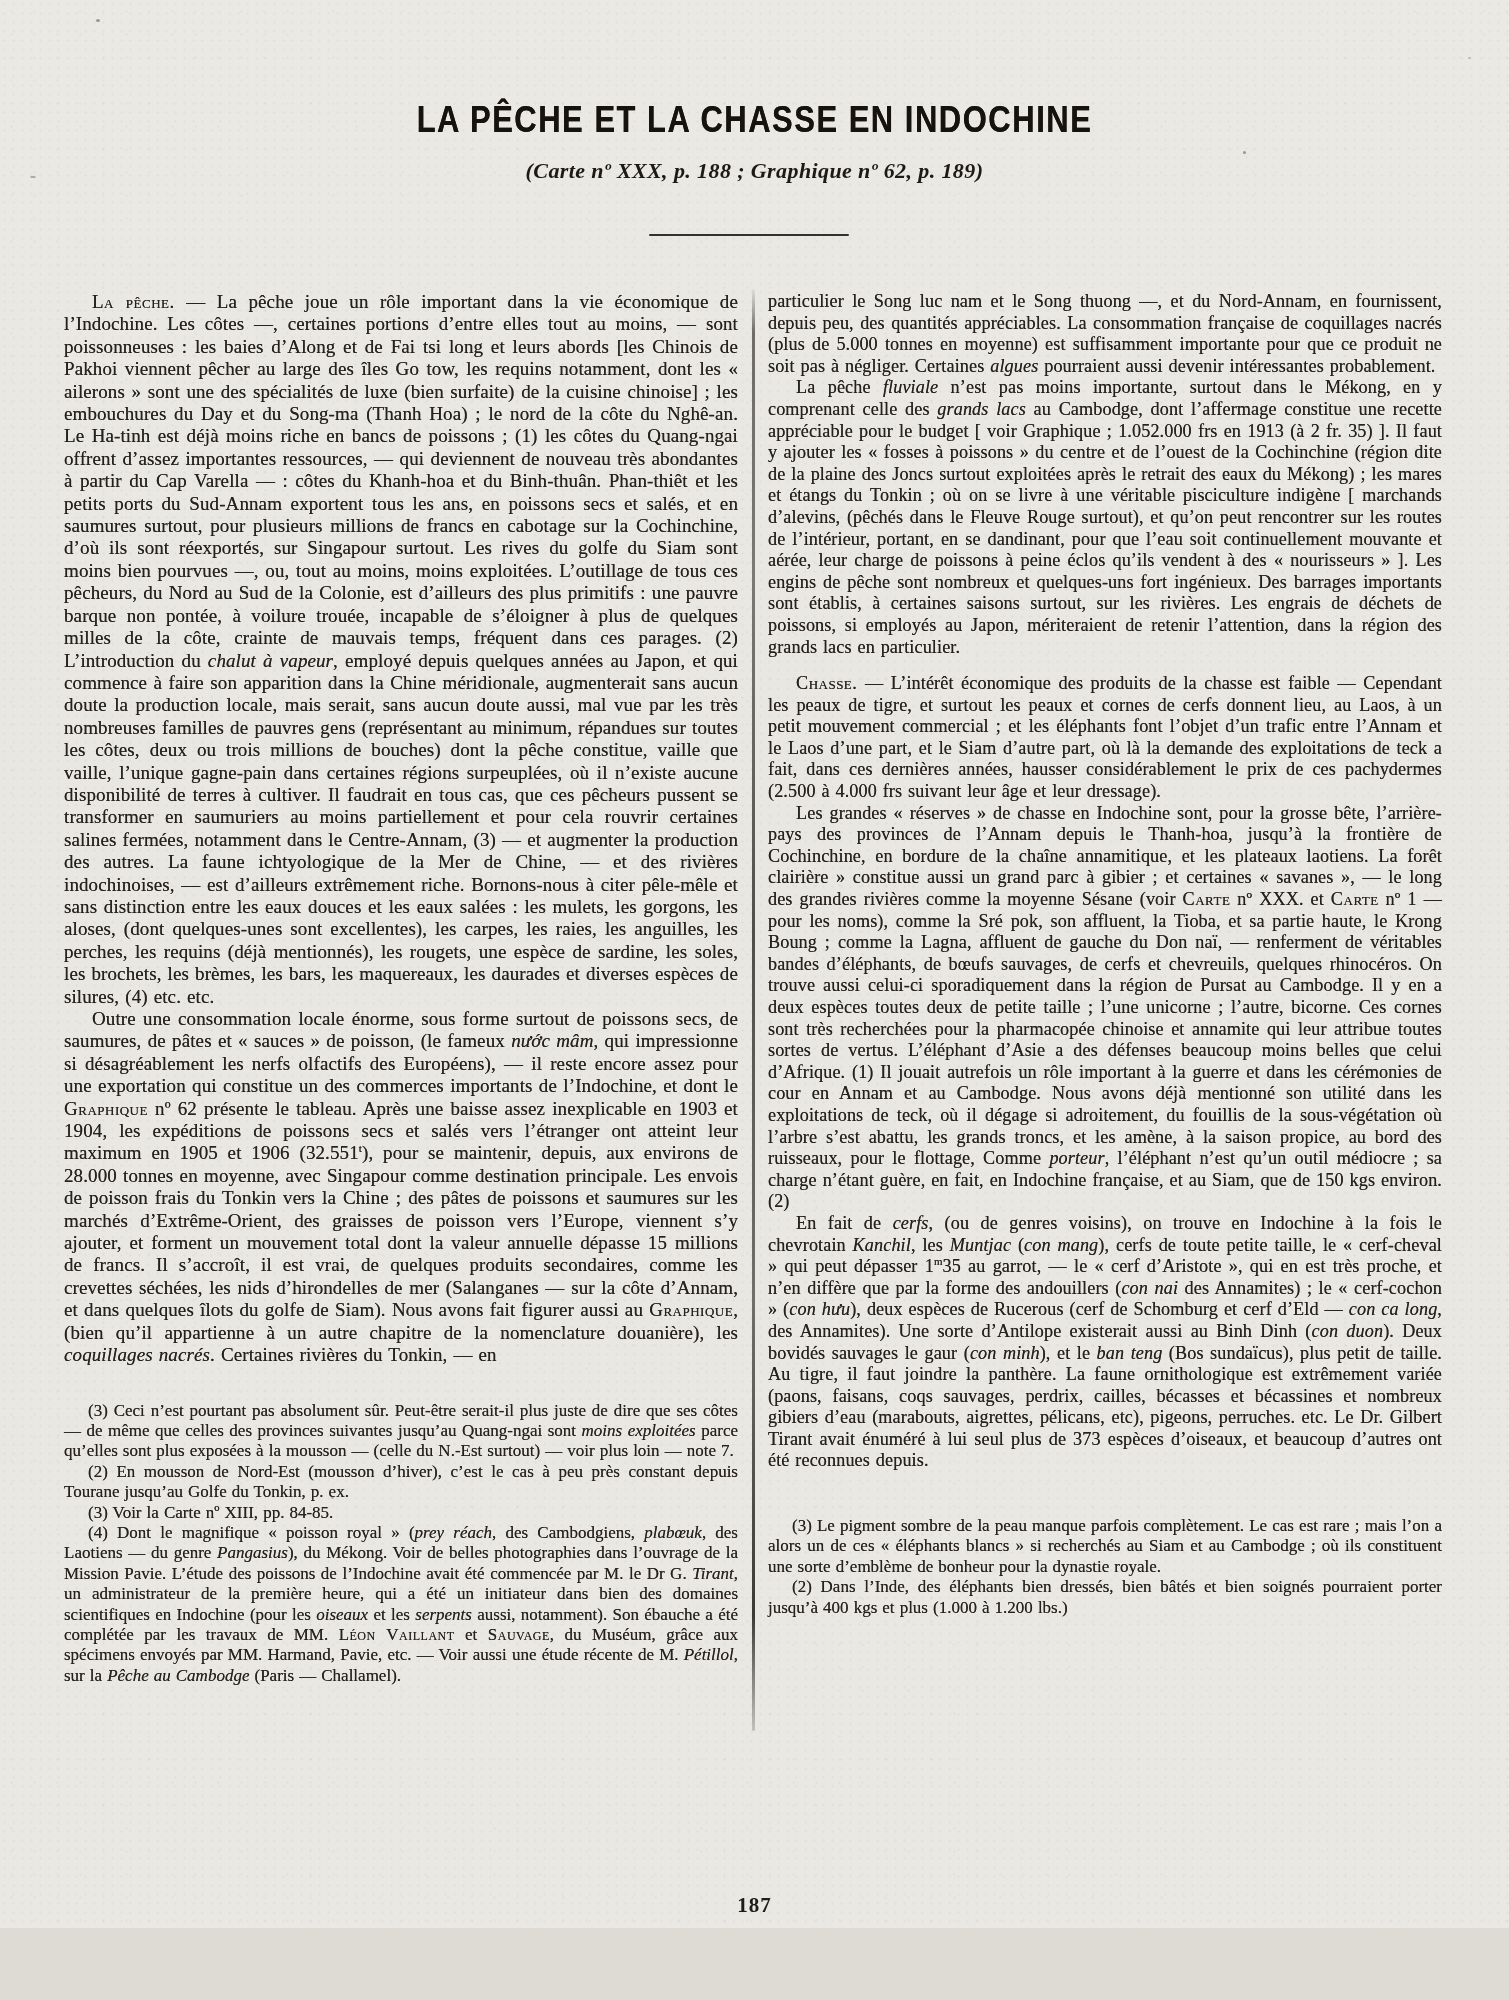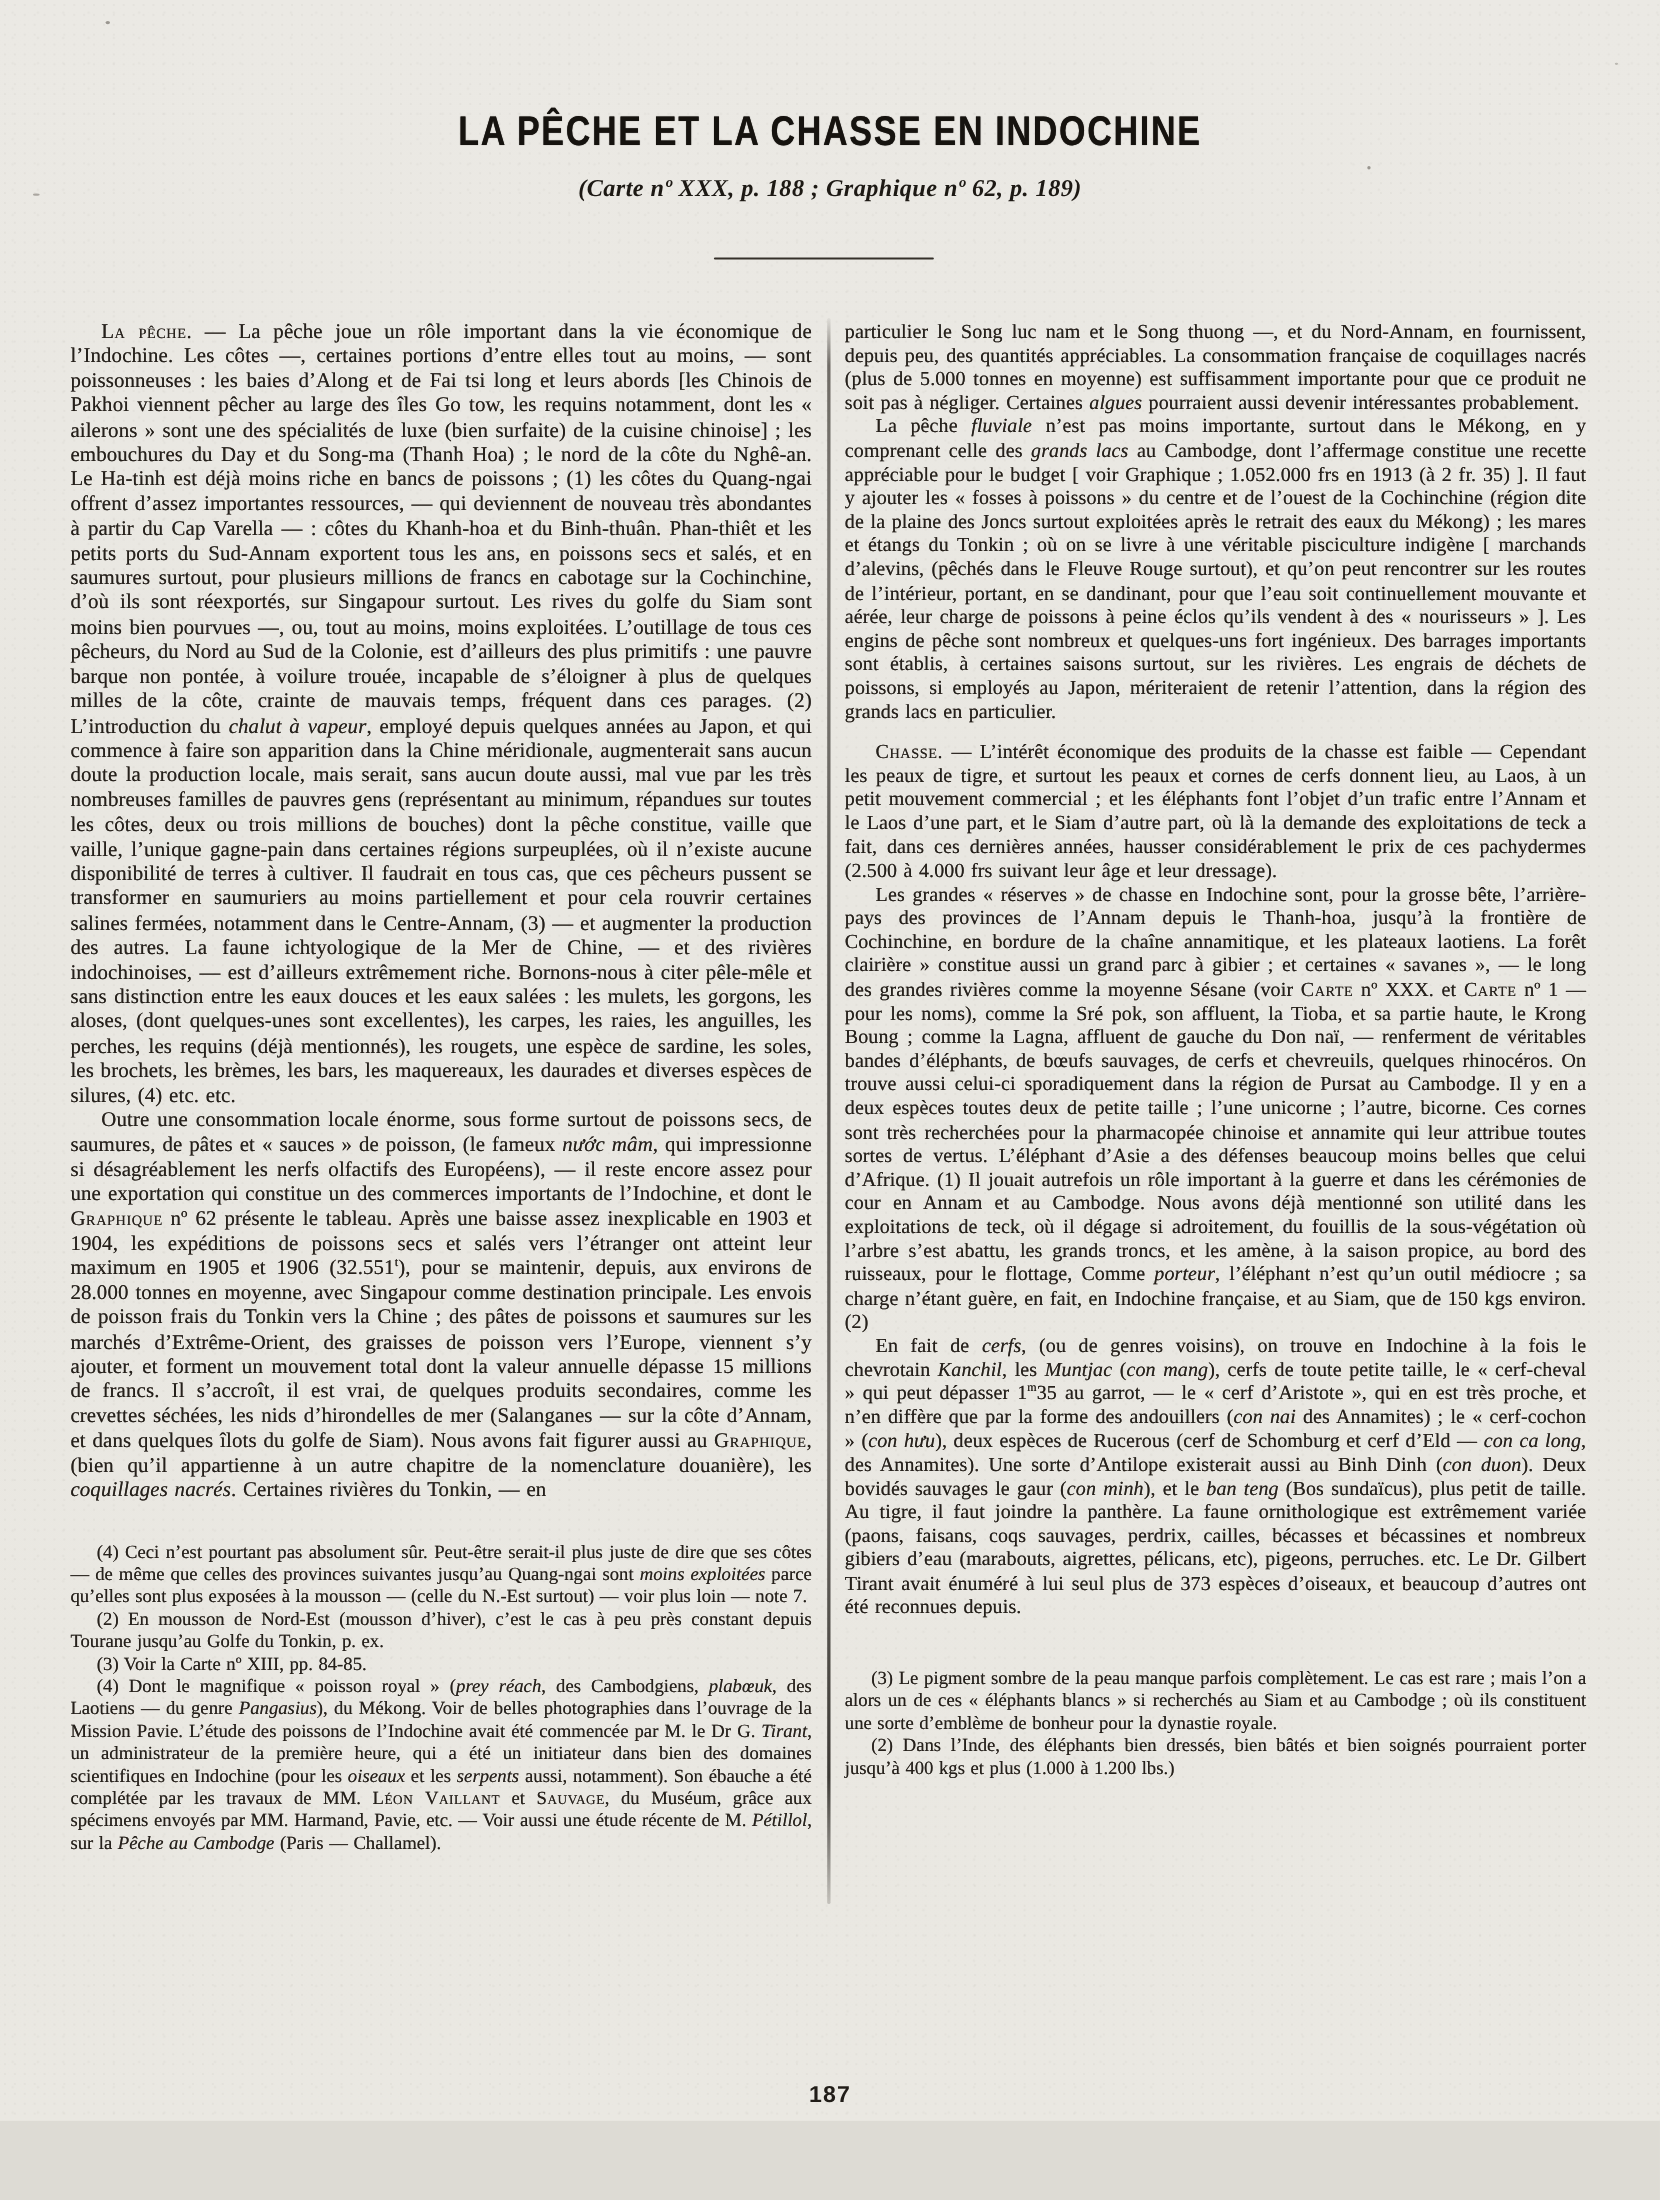--- a/index.html
+++ b/index.html
@@ -119,21 +119,21 @@
   .seg-i  { font-style: italic; }
   .seg-sc { font-variant: small-caps; letter-spacing: 0.5px; }
   .seg-sup{ vertical-align: super; font-size: 0.6em; line-height: 0; }
 
   .page-number {
     position: absolute;
     top: 1893px;
     left: 0;
     width: 100%;
     text-align: center;
-    font-family: Liberation Sans, sans-serif;
+    font-family: Liberation Serif, serif;
     font-weight: 700;
     font-size: 21px;
     letter-spacing: 1px;
     color: #211d18;
   }
 
   .speck {
     position: absolute;
     background: #4a443c;
     border-radius: 50%;
@@ -156,21 +156,21 @@
   <div class="title-divider"></div>
 
   <div class="gutter-crease"></div>
 
   <div class="column left">
     <div class="body-text">
       <p><span class="seg-sc">La pêche.</span><span class="seg-p"> — La pêche joue un rôle important dans la vie économique de l’Indochine. Les côtes —, certaines portions d’entre elles tout au moins, — sont poissonneuses : les baies d’Along et de Fai tsi long et leurs abords [les Chinois de Pakhoi viennent pêcher au large des îles Go tow, les requins notamment, dont les « ailerons » sont une des spécialités de luxe (bien surfaite) de la cuisine chinoise] ; les embouchures du Day et du Song-ma (Thanh Hoa) ; le nord de la côte du Nghê-an. Le Ha-tinh est déjà moins riche en bancs de poissons ; (1) les côtes du Quang-ngai offrent d’assez importantes ressources, — qui deviennent de nouveau très abondantes à partir du Cap Varella — : côtes du Khanh-hoa et du Binh-thuân. Phan-thiêt et les petits ports du Sud-Annam exportent tous les ans, en poissons secs et salés, et en saumures surtout, pour plusieurs millions de francs en cabotage sur la Cochinchine, d’où ils sont réexportés, sur Singapour surtout. Les rives du golfe du Siam sont moins bien pourvues —, ou, tout au moins, moins exploitées. L’outillage de tous ces pêcheurs, du Nord au Sud de la Colonie, est d’ailleurs des plus primitifs : une pauvre barque non pontée, à voilure trouée, incapable de s’éloigner à plus de quelques milles de la côte, crainte de mauvais temps, fréquent dans ces parages. (2) L’introduction du </span><span class="seg-i">chalut à vapeur</span><span class="seg-p">, employé depuis quelques années au Japon, et qui commence à faire son apparition dans la Chine méridionale, augmenterait sans aucun doute la production locale, mais serait, sans aucun doute aussi, mal vue par les très nombreuses familles de pauvres gens (représentant au minimum, répandues sur toutes les côtes, deux ou trois millions de bouches) dont la pêche constitue, vaille que vaille, l’unique gagne-pain dans certaines régions surpeuplées, où il n’existe aucune disponibilité de terres à cultiver. Il faudrait en tous cas, que ces pêcheurs pussent se transformer en saumuriers au moins partiellement et pour cela rouvrir certaines salines fermées, notamment dans le Centre-Annam, (3) — et augmenter la production des autres. La faune ichtyologique de la Mer de Chine, — et des rivières indochinoises, — est d’ailleurs extrêmement riche. Bornons-nous à citer pêle-mêle et sans distinction entre les eaux douces et les eaux salées : les mulets, les gorgons, les aloses, (dont quelques-unes sont excellentes), les carpes, les raies, les anguilles, les perches, les requins (déjà mentionnés), les rougets, une espèce de sardine, les soles, les brochets, les brèmes, les bars, les maquereaux, les daurades et diverses espèces de silures, (4) etc. etc.</span></p>
       <p><span class="seg-p">Outre une consommation locale énorme, sous forme surtout de poissons secs, de saumures, de pâtes et « sauces » de poisson, (le fameux </span><span class="seg-i">nước mâm</span><span class="seg-p">, qui impressionne si désagréablement les nerfs olfactifs des Européens), — il reste encore assez pour une exportation qui constitue un des commerces importants de l’Indochine, et dont le </span><span class="seg-sc">Graphique</span><span class="seg-p"> nº 62 présente le tableau. Après une baisse assez inexplicable en 1903 et 1904, les expéditions de poissons secs et salés vers l’étranger ont atteint leur maximum en 1905 et 1906 (32.551</span><span class="seg-sup">t</span><span class="seg-p">), pour se maintenir, depuis, aux environs de 28.000 tonnes en moyenne, avec Singapour comme destination principale. Les envois de poisson frais du Tonkin vers la Chine ; des pâtes de poissons et saumures sur les marchés d’Extrême-Orient, des graisses de poisson vers l’Europe, viennent s’y ajouter, et forment un mouvement total dont la valeur annuelle dépasse 15 millions de francs. Il s’accroît, il est vrai, de quelques produits secondaires, comme les crevettes séchées, les nids d’hirondelles de mer (Salanganes — sur la côte d’Annam, et dans quelques îlots du golfe de Siam). Nous avons fait figurer aussi au </span><span class="seg-sc">Graphique</span><span class="seg-p">, (bien qu’il appartienne à un autre chapitre de la nomenclature douanière), les </span><span class="seg-i">coquillages nacrés</span><span class="seg-p">. Certaines rivières du Tonkin, — en</span></p>
     </div>
     <div class="footnotes">
-      <p><span class="seg-p">(4) Ceci n’est pourtant pas absolument sûr. Peut-être serait-il plus juste de dire que ses côtes — de même que celles des provinces suivantes jusqu’au Quang-ngai sont </span><span class="seg-i">moins exploitées</span><span class="seg-p"> parce qu’elles sont plus exposées à la mousson — (celle du N.-Est surtout) — voir plus loin — note 7.</span></p>
+      <p><span class="seg-p">(3) Ceci n’est pourtant pas absolument sûr. Peut-être serait-il plus juste de dire que ses côtes — de même que celles des provinces suivantes jusqu’au Quang-ngai sont </span><span class="seg-i">moins exploitées</span><span class="seg-p"> parce qu’elles sont plus exposées à la mousson — (celle du N.-Est surtout) — voir plus loin — note 7.</span></p>
       <p><span class="seg-p">(2) En mousson de Nord-Est (mousson d’hiver), c’est le cas à peu près constant depuis Tourane jusqu’au Golfe du Tonkin, p. ex.</span></p>
       <p><span class="seg-p">(3) Voir la Carte nº XIII, pp. 84-85.</span></p>
       <p><span class="seg-p">(4) Dont le magnifique « poisson royal » (</span><span class="seg-i">prey réach</span><span class="seg-p">, des Cambodgiens, </span><span class="seg-i">plabœuk</span><span class="seg-p">, des Laotiens — du genre </span><span class="seg-i">Pangasius</span><span class="seg-p">), du Mékong. Voir de belles photographies dans l’ouvrage de la Mission Pavie. L’étude des poissons de l’Indochine avait été commencée par M. le Dr G. </span><span class="seg-i">Tirant</span><span class="seg-p">, un administrateur de la première heure, qui a été un initiateur dans bien des domaines scientifiques en Indochine (pour les </span><span class="seg-i">oiseaux</span><span class="seg-p"> et les </span><span class="seg-i">serpents</span><span class="seg-p"> aussi, notamment). Son ébauche a été complétée par les travaux de MM. </span><span class="seg-sc">Léon Vaillant</span><span class="seg-p"> et </span><span class="seg-sc">Sauvage</span><span class="seg-p">, du Muséum, grâce aux spécimens envoyés par MM. Harmand, Pavie, etc. — Voir aussi une étude récente de M. </span><span class="seg-i">Pétillol</span><span class="seg-p">, sur la </span><span class="seg-i">Pêche au Cambodge</span><span class="seg-p"> (Paris — Challamel).</span></p>
     </div>
   </div>
 
   <div class="column right">
     <div class="body-text">
       <p class="no-indent"><span class="seg-p">particulier le Song luc nam et le Song thuong —, et du Nord-Annam, en fournissent, depuis peu, des quantités appréciables. La consommation française de coquillages nacrés (plus de 5.000 tonnes en moyenne) est suffisamment importante pour que ce produit ne soit pas à négliger. Certaines </span><span class="seg-i">algues</span><span class="seg-p"> pourraient aussi devenir intéressantes probablement.</span></p>
       <p><span class="seg-p">La pêche </span><span class="seg-i">fluviale</span><span class="seg-p"> n’est pas moins importante, surtout dans le Mékong, en y comprenant celle des </span><span class="seg-i">grands lacs</span><span class="seg-p"> au Cambodge, dont l’affermage constitue une recette appréciable pour le budget [ voir Graphique ; 1.052.000 frs en 1913 (à 2 fr. 35) ]. Il faut y ajouter les « fosses à poissons » du centre et de l’ouest de la Cochinchine (région dite de la plaine des Joncs surtout exploitées après le retrait des eaux du Mékong) ; les mares et étangs du Tonkin ; où on se livre à une véritable pisciculture indigène [ marchands d’alevins, (pêchés dans le Fleuve Rouge surtout), et qu’on peut rencontrer sur les routes de l’intérieur, portant, en se dandinant, pour que l’eau soit continuellement mouvante et aérée, leur charge de poissons à peine éclos qu’ils vendent à des « nourisseurs » ]. Les engins de pêche sont nombreux et quelques-uns fort ingénieux. Des barrages importants sont établis, à certaines saisons surtout, sur les rivières. Les engrais de déchets de poissons, si employés au Japon, mériteraient de retenir l’attention, dans la région des grands lacs en particulier.</span></p>

